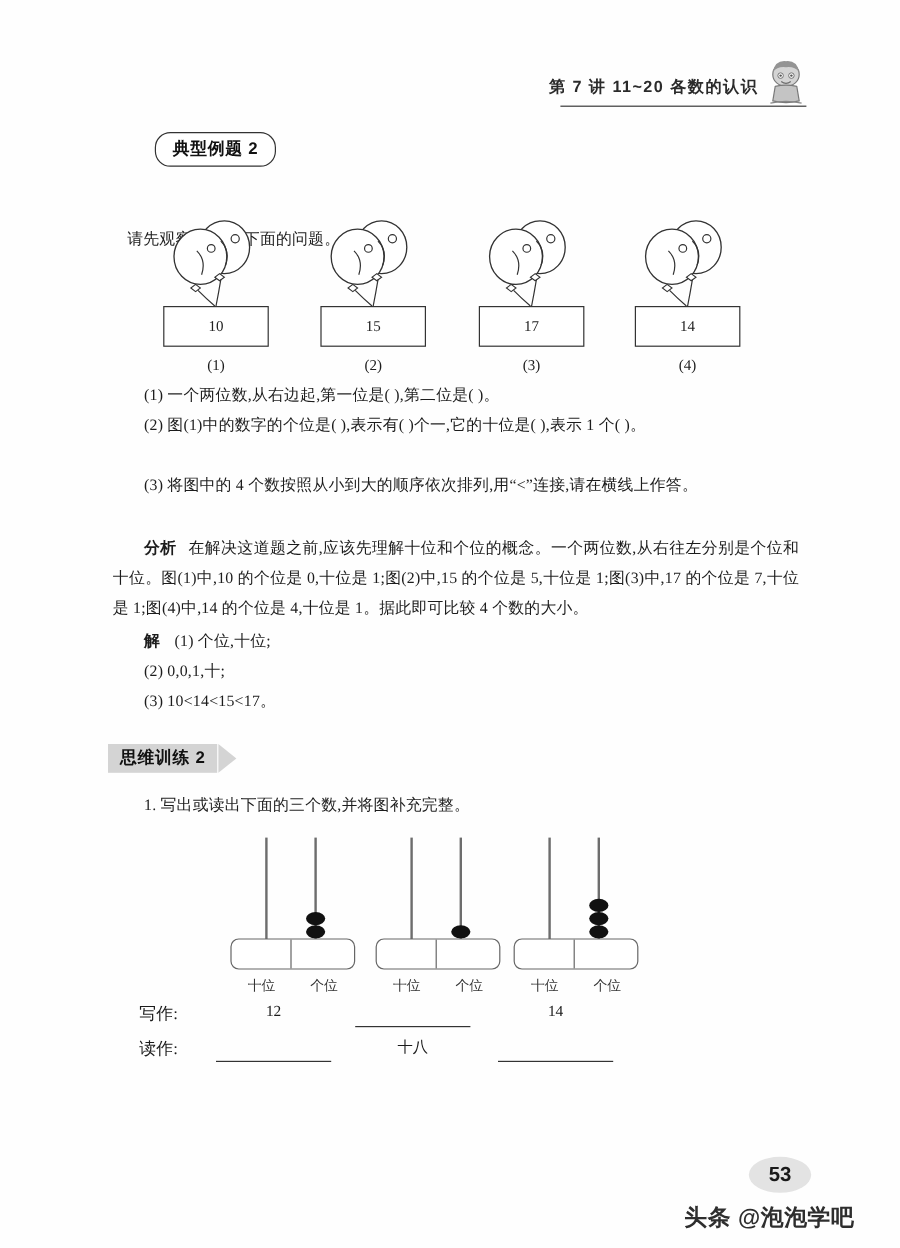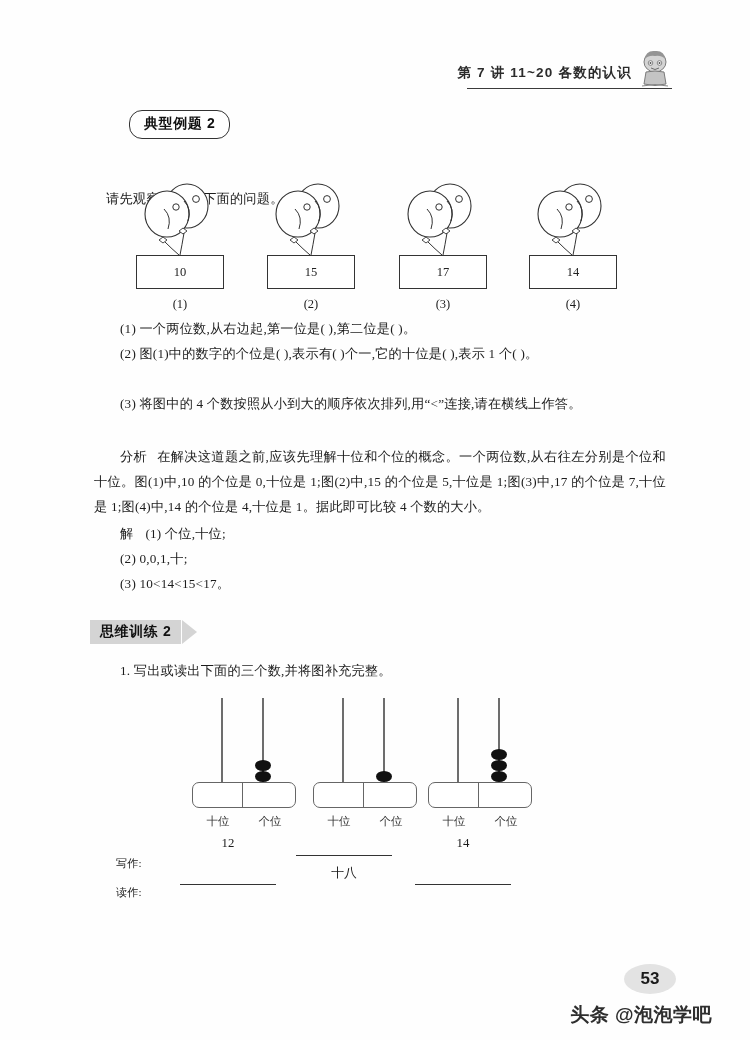--- a/index.html
+++ b/index.html
@@ -112,21 +112,21 @@
     line-height: 25px;
     color: #1c1c1c;
     letter-spacing: .2px;
   }
   .indent2 { text-indent: 26px; }
   .body-col {
     width: 572px;
     text-align: justify;
   }
   .bold-label {
-    font-weight: normal;
+    font-weight: bold;
     font-family: "Liberation Sans", "DejaVu Sans", sans-serif;
   }
 
   
   .fig-row {
     position: absolute;
     left: 0;
     width: 750px;
     height: 118px;
     padding-left: 24px;
@@ -230,23 +230,22 @@
   .wr-block { position: absolute; }
   .wr-line {
     position: relative;
     height: 29px;
     width: 430px;
   }
   .wr-label {
     position: absolute;
     left: 0;
     top: 0;
-    font-size: 11px;
+    font-size: 14px;
     letter-spacing: .2px;
-    margin-top: 20px;
   }
   .wr-cell {
     position: absolute;
     width: 96px;
     text-align: center;
     font-size: 12.8px;
     top: 0;
   }
   .wr-cell.blank {
     border-bottom: 1.1px solid #333;

